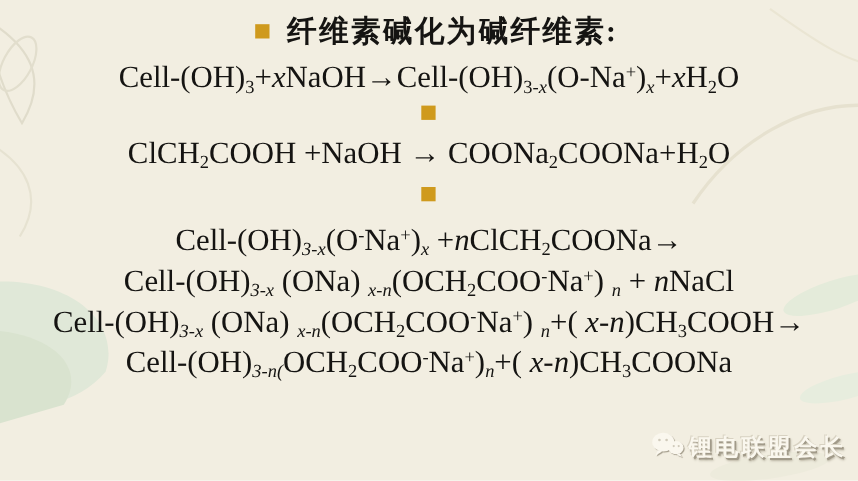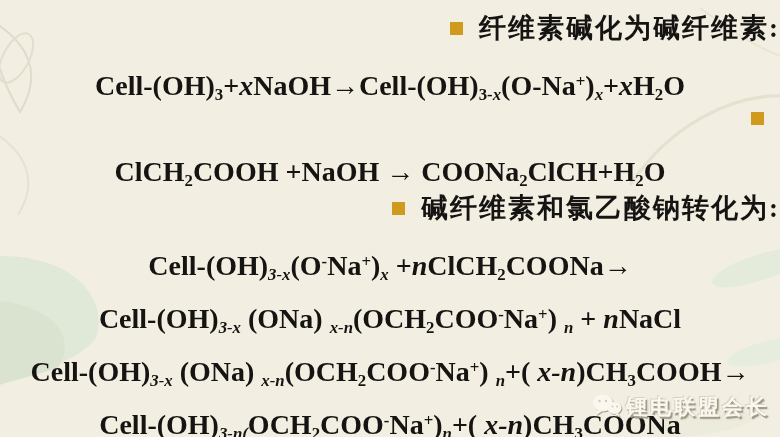--- a/index.html
+++ b/index.html
@@ -8,24 +8,24 @@
     position:relative; width:780px; height:437px;
     background:#f2eee1;
     font-family:"Liberation Serif","DejaVu Serif",serif;
     color:#151412; overflow:hidden;
   }
   .bg-decor { position:absolute; left:0; top:0; width:780px; height:437px; z-index:0; }
   .content { position:absolute; top:10px; left:0; width:100%; z-index:1; }
 
   .line { height:37px; line-height:37px; white-space:pre; }
   .equation-line {
-    text-align:center; font-weight:bold; font-size:28px;margin-top:16px;
+    text-align:center; font-weight:normal; font-size:28px;
   }
   .bullet-line {
-    text-align:right; padding-left:14px; font-size:27px; font-weight:600;
+    text-align:center; padding-left:14px; font-size:27px; font-weight:600;
   }
   .bullet-line .bullet {
     display:inline-block; width:13px; height:13px;
     background:var(--bullet-color,#cf9a1d); margin-right:16px; vertical-align:2px;
   }
   .bullet-line .bullet-text { letter-spacing:2px; }
   .gap-before { margin-top:6px; }
 
   .seg { font-style:normal; }
   .seg.italic { font-style:italic; }
@@ -59,22 +59,22 @@
     <path d="M-25,300 C40,298 82,330 58,368 L-25,392 Z" fill="#d9e3cf"></path>
     <ellipse cx="758" cy="268" rx="48" ry="13" transform="rotate(-18 758 268)" fill="#e4ebda"></ellipse>
     <ellipse cx="768" cy="352" rx="42" ry="11" transform="rotate(-14 768 352)" fill="#e7edde"></ellipse>
     <ellipse cx="700" cy="424" rx="55" ry="11" transform="rotate(-8 700 424)" fill="#edebdc"></ellipse>
   </svg>
 
   <div class="content">
       <div class="line bullet-line"><span class="bullet"></span><span class="bullet-text">纤维素碱化为碱纤维素:</span></div>
       <div class="line equation-line"><span class="seg">Cell-(OH)</span><span class="seg sub">3</span><span class="seg">+</span><span class="seg italic">x</span><span class="seg">NaOH→Cell-(OH)</span><span class="seg sub">3-</span><span class="seg sub italic">x</span><span class="seg">(O-Na</span><span class="seg sup">+</span><span class="seg">)</span><span class="seg sub italic">x</span><span class="seg">+</span><span class="seg italic">x</span><span class="seg">H</span><span class="seg sub">2</span><span class="seg">O</span></div>
       <div class="line bullet-line"><span class="bullet"></span></div>
-      <div class="line equation-line"><span class="seg">ClCH</span><span class="seg sub">2</span><span class="seg">COOH +NaOH → COONa</span><span class="seg sub">2</span><span class="seg">ClCH+H</span><span class="seg sub">2</span><span class="seg">O</span></div>
-      <div class="line bullet-line"><span class="bullet"></span><span class="bullet-text">碱纤维素和氯乙酸钠转化为:</span></div>
+      <div class="line equation-line"><span class="seg">ClCH</span><span class="seg sub">2</span><span class="seg">COOH +NaOH → COONa</span><span class="seg sub">2</span><span class="seg">COONa+H</span><span class="seg sub">2</span><span class="seg">O</span></div>
+      <div class="line bullet-line"><span class="bullet"></span></div>
       <div class="line equation-line"><span class="seg">Cell-(OH)</span><span class="seg sub italic">3-x</span><span class="seg">(O</span><span class="seg sup">-</span><span class="seg">Na</span><span class="seg sup">+</span><span class="seg">)</span><span class="seg sub italic">x</span><span class="seg"> +</span><span class="seg italic">n</span><span class="seg">ClCH</span><span class="seg sub">2</span><span class="seg">COONa→</span></div>
       <div class="line equation-line"><span class="seg">Cell-(OH)</span><span class="seg sub italic">3-x</span><span class="seg"> (ONa) </span><span class="seg sub italic">x-n</span><span class="seg">(OCH</span><span class="seg sub">2</span><span class="seg">COO</span><span class="seg sup">-</span><span class="seg">Na</span><span class="seg sup">+</span><span class="seg">) </span><span class="seg sub italic">n</span><span class="seg"> + </span><span class="seg italic">n</span><span class="seg">NaCl</span></div>
       <div class="line equation-line"><span class="seg">Cell-(OH)</span><span class="seg sub italic">3-x</span><span class="seg"> (ONa) </span><span class="seg sub italic">x-n</span><span class="seg">(OCH</span><span class="seg sub">2</span><span class="seg">COO</span><span class="seg sup">-</span><span class="seg">Na</span><span class="seg sup">+</span><span class="seg">) </span><span class="seg sub italic">n</span><span class="seg">+( </span><span class="seg italic">x-n</span><span class="seg">)CH</span><span class="seg sub">3</span><span class="seg">COOH→</span></div>
       <div class="line equation-line"><span class="seg">Cell-(OH)</span><span class="seg sub italic">3-n(</span><span class="seg">OCH</span><span class="seg sub">2</span><span class="seg">COO</span><span class="seg sup">-</span><span class="seg">Na</span><span class="seg sup">+</span><span class="seg">)</span><span class="seg sub italic">n</span><span class="seg">+( </span><span class="seg italic">x-n</span><span class="seg">)CH</span><span class="seg sub">3</span><span class="seg">COONa</span></div>
     </div>
 
   <div class="watermark">
     <span class="wm-icon">
       <svg width="30" height="24" viewBox="0 0 30 24">
         <ellipse cx="11" cy="10" rx="10" ry="8.5" fill="#fbf8ef"></ellipse>

